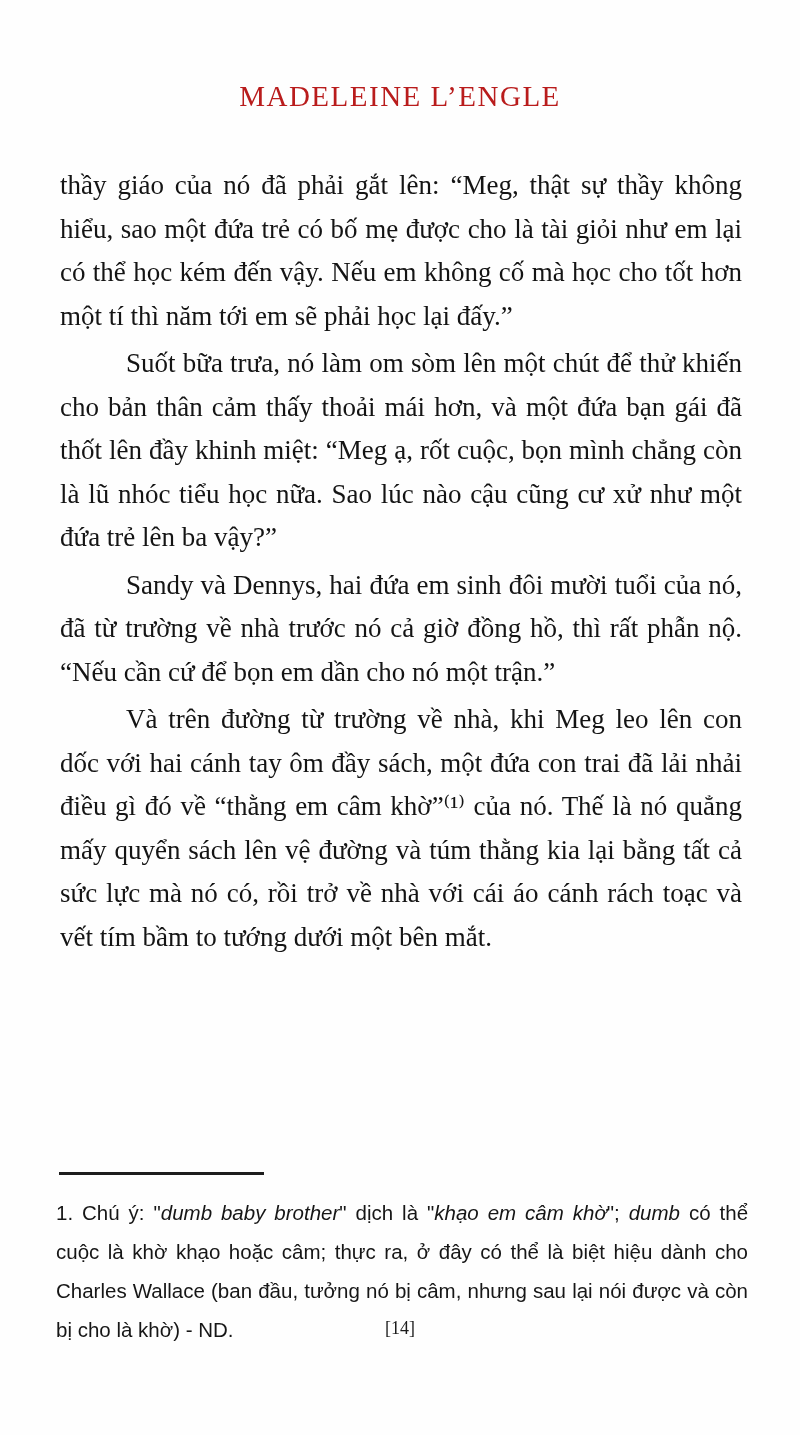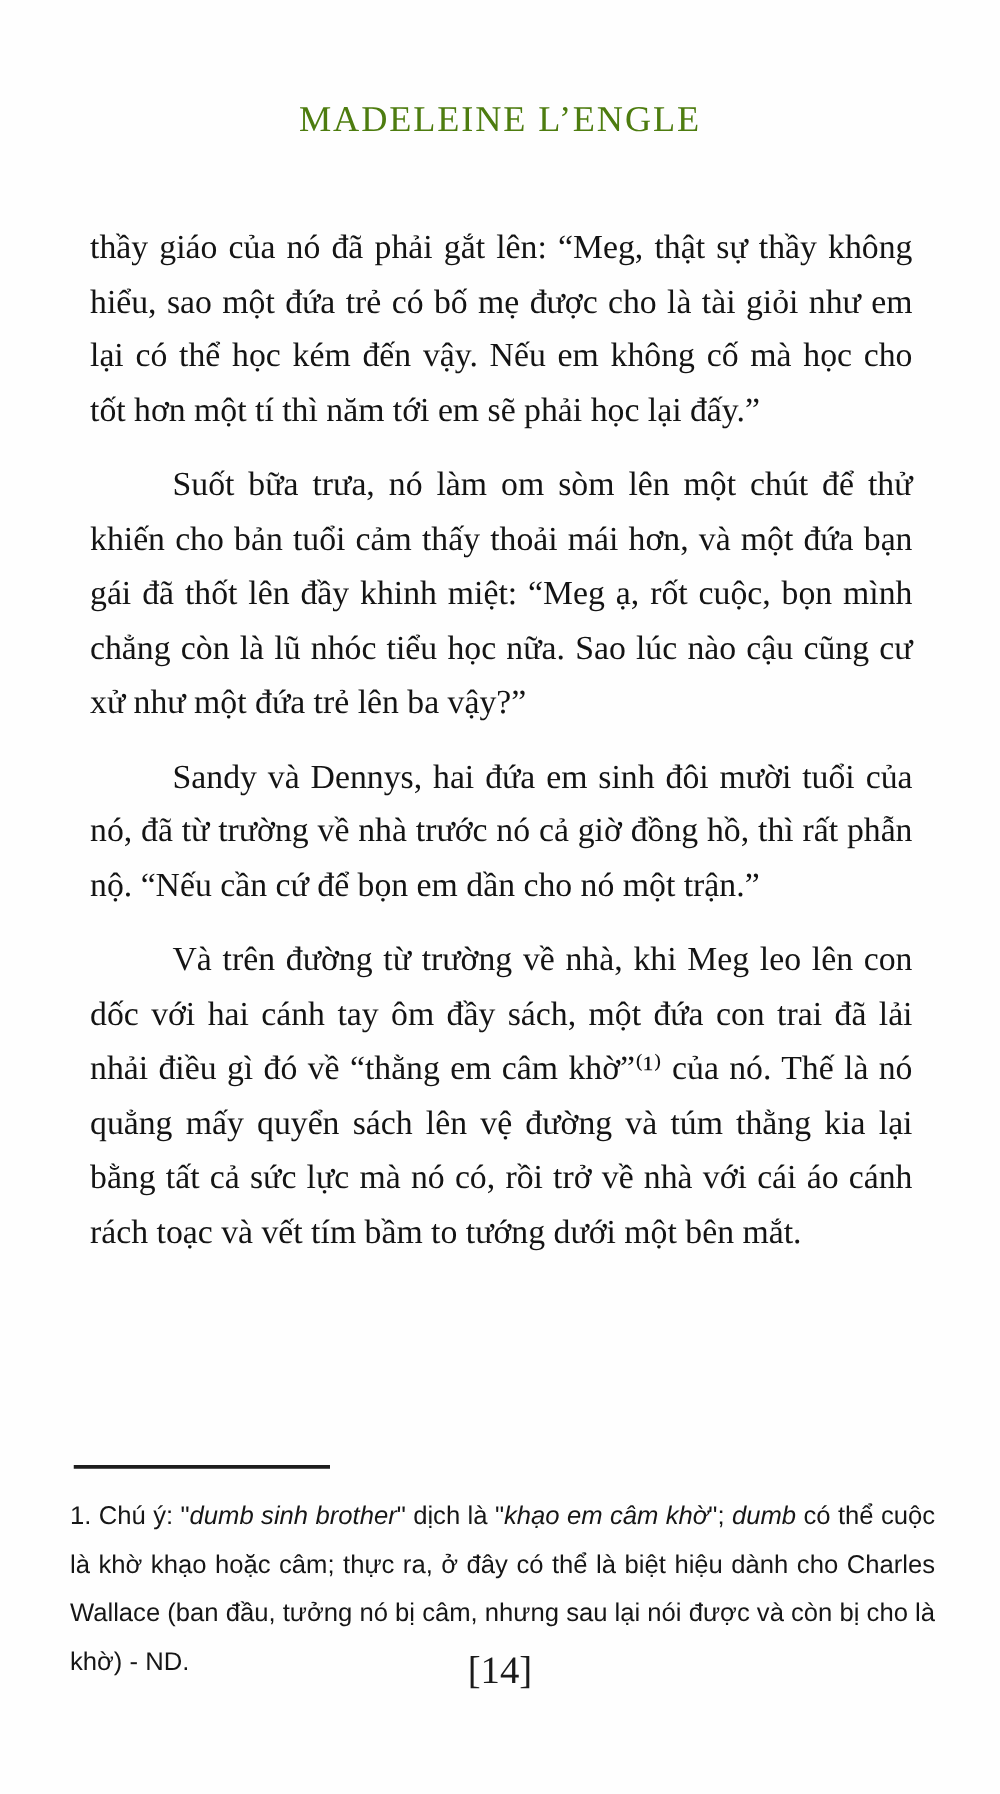--- a/index.html
+++ b/index.html
@@ -18,35 +18,35 @@
   }
   .running-header {
     position: absolute;
     top: 80px;
     left: 0;
     width: 100%;
     text-align: center;
     font-family: "Liberation Serif", "DejaVu Serif", serif;
     font-size: 29px;
     letter-spacing: 1.5px;
-    color: #4d7c0f;
+    color: #b91c1c;
   }
   .body-text {
     position: absolute;
     top: 160px;
     left: 56px;
     width: 690px;
     font-family: "Liberation Serif", "DejaVu Serif", serif;
     font-size: 27px;
     line-height: 43.5px;
     text-align: justify;
     color: #141414;
   }
   .body-text p {
-    margin: 16px;
+    margin: 4px;
     padding: 0;
     text-indent: 0;
   }
   .body-text p.indent {
     text-indent: 66px;
   }
   .footnote-block {
     position: absolute;
     left: 56px;
     top: 1172px;
@@ -69,38 +69,38 @@
   .fn-text .it {
     font-style: italic;
   }
   .page-number {
     position: absolute;
     top: 1318px;
     left: 0;
     width: 100%;
     text-align: center;
     font-family: "Liberation Serif", "DejaVu Serif", serif;
-    font-size: 31px;
+    font-size: 18px;
     color: #1b1b1b;
   }
 </style>
 </head>
 <body>
 
 <div class="page">
 
   <div class="running-header">MADELEINE L’ENGLE</div>
 
   <div class="body-text">
       <p class="para">thầy giáo của nó đã phải gắt lên: “Meg, thật sự thầy không hiểu, sao một đứa trẻ có bố mẹ được cho là tài giỏi như em lại có thể học kém đến vậy. Nếu em không cố mà học cho tốt hơn một tí thì năm tới em sẽ phải học lại đấy.”</p>
-      <p class="para indent">Suốt bữa trưa, nó làm om sòm lên một chút để thử khiến cho bản tuổi cảm thấy thoải mái hơn, và một đứa bạn gái đã thốt lên đầy khinh miệt: “Meg ạ, rốt cuộc, bọn mình chẳng còn là lũ nhóc tiểu học nữa. Sao lúc nào cậu cũng cư xử như một đứa trẻ lên ba vậy?”</p>
+      <p class="para indent">Suốt bữa trưa, nó làm om sòm lên một chút để thử khiến cho bản thân cảm thấy thoải mái hơn, và một đứa bạn gái đã thốt lên đầy khinh miệt: “Meg ạ, rốt cuộc, bọn mình chẳng còn là lũ nhóc tiểu học nữa. Sao lúc nào cậu cũng cư xử như một đứa trẻ lên ba vậy?”</p>
       <p class="para indent">Sandy và Dennys, hai đứa em sinh đôi mười tuổi của nó, đã từ trường về nhà trước nó cả giờ đồng hồ, thì rất phẫn nộ. “Nếu cần cứ để bọn em dần cho nó một trận.”</p>
       <p class="para indent">Và trên đường từ trường về nhà, khi Meg leo lên con dốc với hai cánh tay ôm đầy sách, một đứa con trai đã lải nhải điều gì đó về “thằng em câm khờ”⁽¹⁾ của nó. Thế là nó quẳng mấy quyển sách lên vệ đường và túm thằng kia lại bằng tất cả sức lực mà nó có, rồi trở về nhà với cái áo cánh rách toạc và vết tím bầm to tướng dưới một bên mắt.</p>
     </div>
 
   <div class="footnote-block">
     <div class="fn-rule"></div>
-    <p class="fn-text"><span>1. Chú ý: "</span><span class="it">dumb sinh brother</span><span>" dịch là "</span><span class="it">khạo em câm khờ</span><span>"; </span><span class="it">dumb</span><span> có thể cuộc là khờ khạo hoặc câm; thực ra, ở đây có thể là biệt hiệu dành cho Charles Wallace (ban đầu, tưởng nó bị câm, nhưng sau lại nói được và còn bị cho là khờ) - ND.</span></p>
+    <p class="fn-text"><span>1. Chú ý: "</span><span class="it">dumb baby brother</span><span>" dịch là "</span><span class="it">khạo em câm khờ</span><span>"; </span><span class="it">dumb</span><span> có thể cuộc là khờ khạo hoặc câm; thực ra, ở đây có thể là biệt hiệu dành cho Charles Wallace (ban đầu, tưởng nó bị câm, nhưng sau lại nói được và còn bị cho là khờ) - ND.</span></p>
   </div>
 
   <div class="page-number">[14]</div>
 
 </div>
 
 </body></html>

